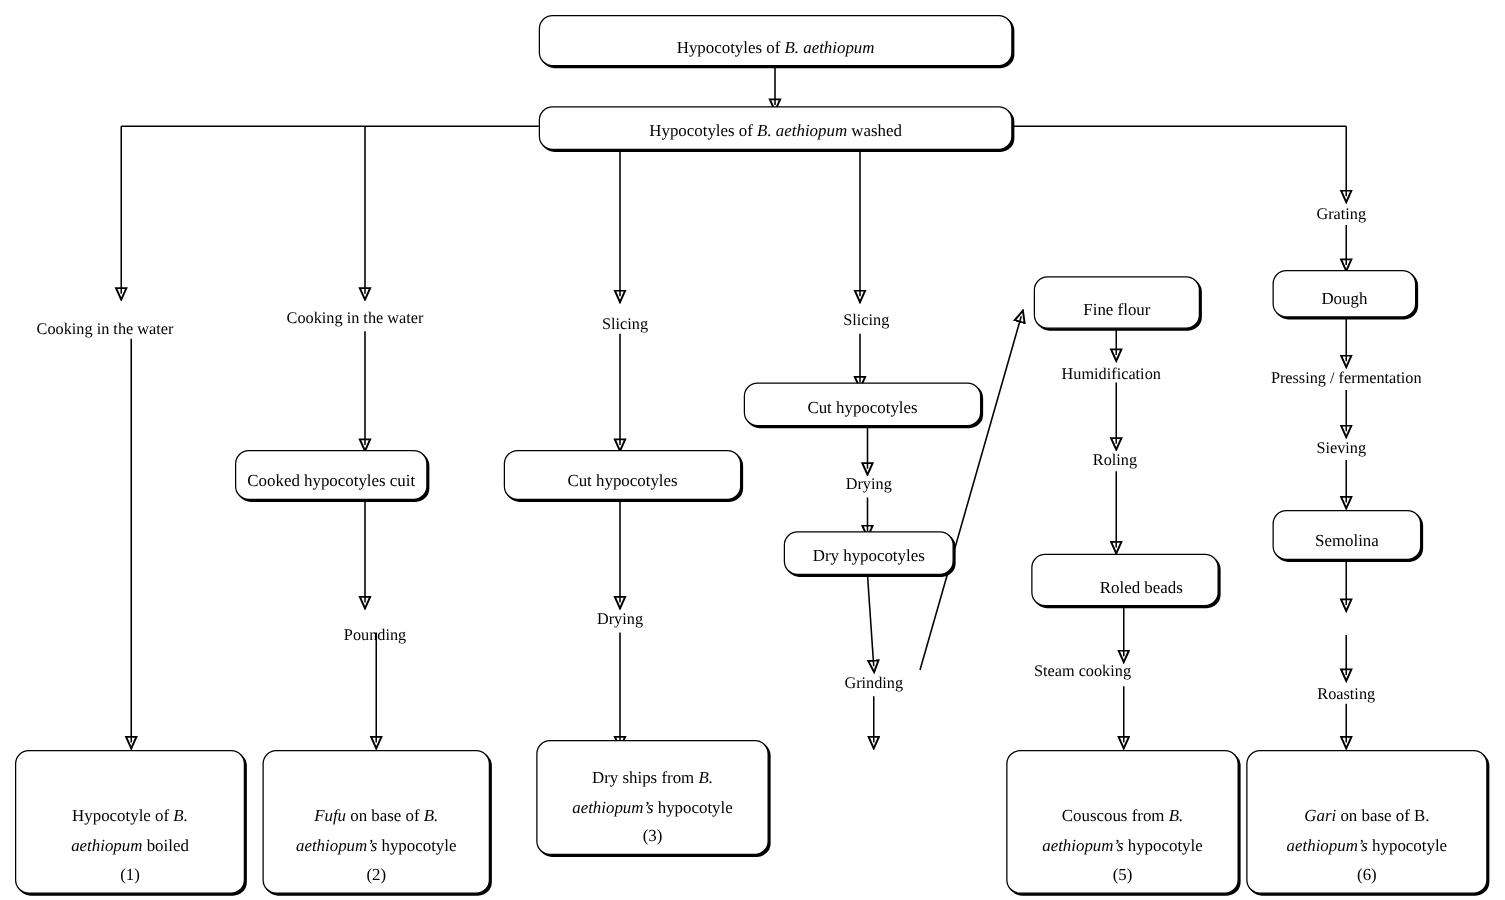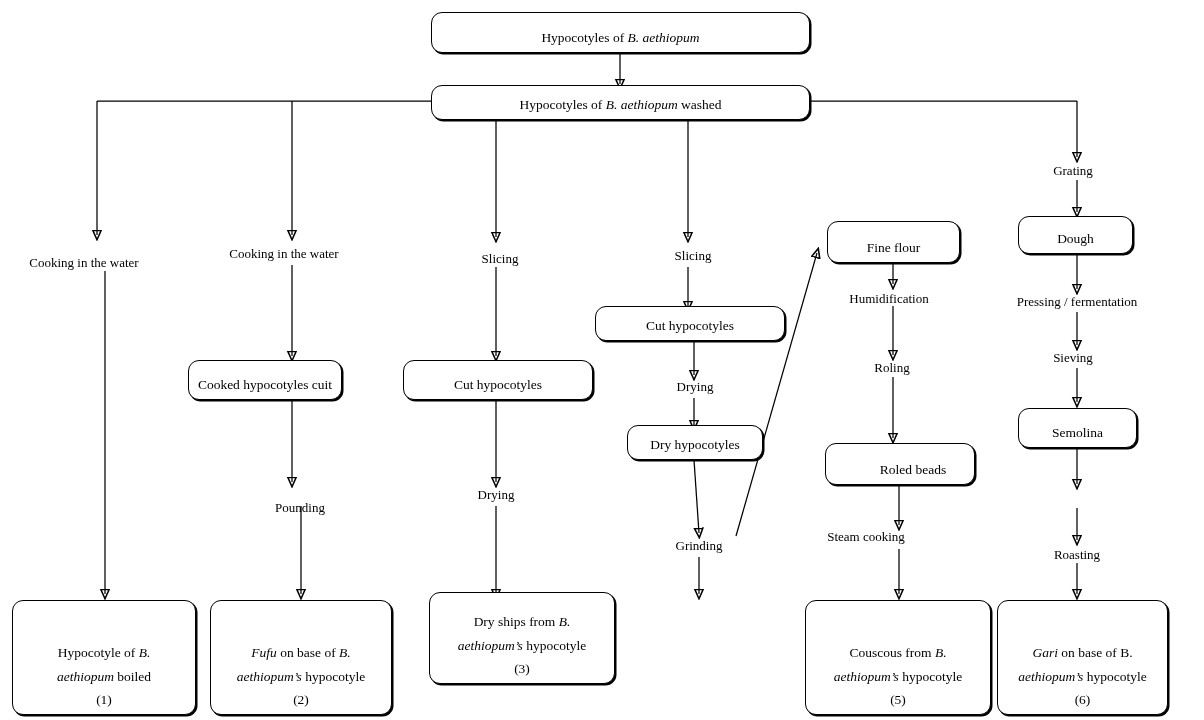--- a/index.html
+++ b/index.html
@@ -183,21 +183,21 @@
 
 
   <div class="box tall" style="left:805px;top:600px;width:186px;height:115px;">
     <span class="inner">
       <span>Couscous from </span><span class="it">B.</span><br>
       <span class="it">aethiopum’s</span><span> hypocotyle</span><br>
       <span>(5)</span>
     </span>
   </div>
 
-  <div class="box tall" style="left:997px;top:600px;width:171px;height:115px;">
+  <div class="box tall" style="left:997px;top:600px;width:193px;height:115px;">
     <span class="inner">
       <span class="it">Gari</span><span> on base of B.</span><br>
       <span class="it">aethiopum’s</span><span> hypocotyle</span><br>
       <span>(6)</span>
     </span>
   </div>
 
   <div class="lbl" style="left:84px;top:255px;">Cooking in the water</div>
 
   <div class="lbl" style="left:284px;top:246px;">Cooking in the water</div>

